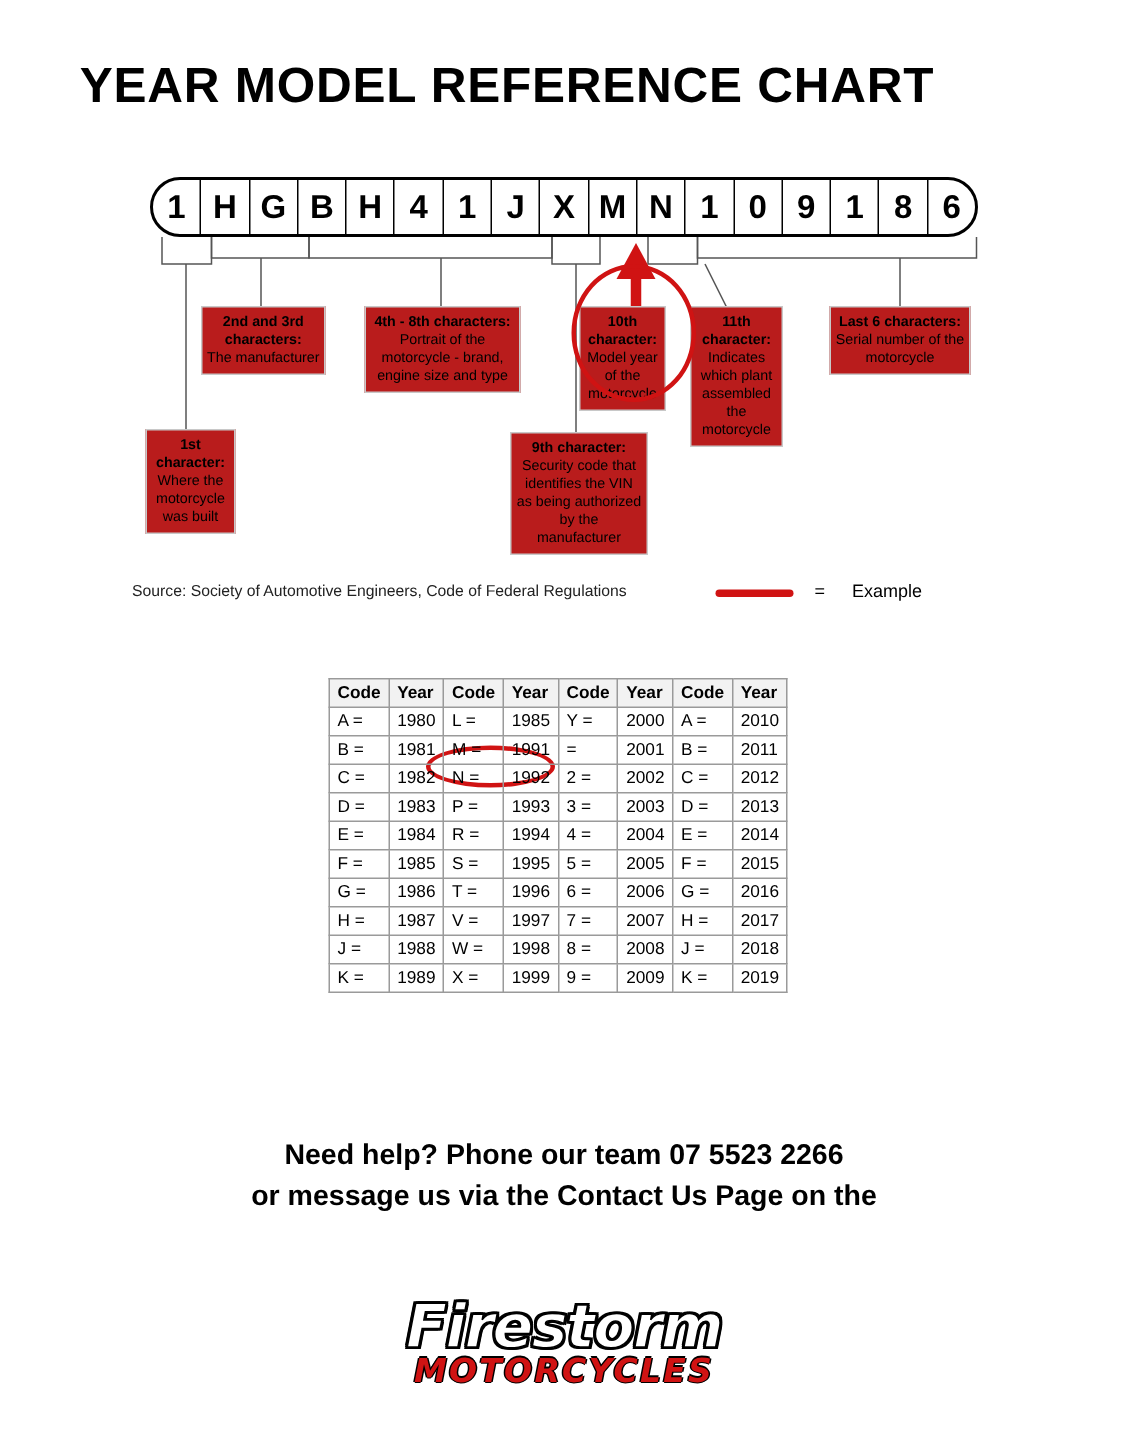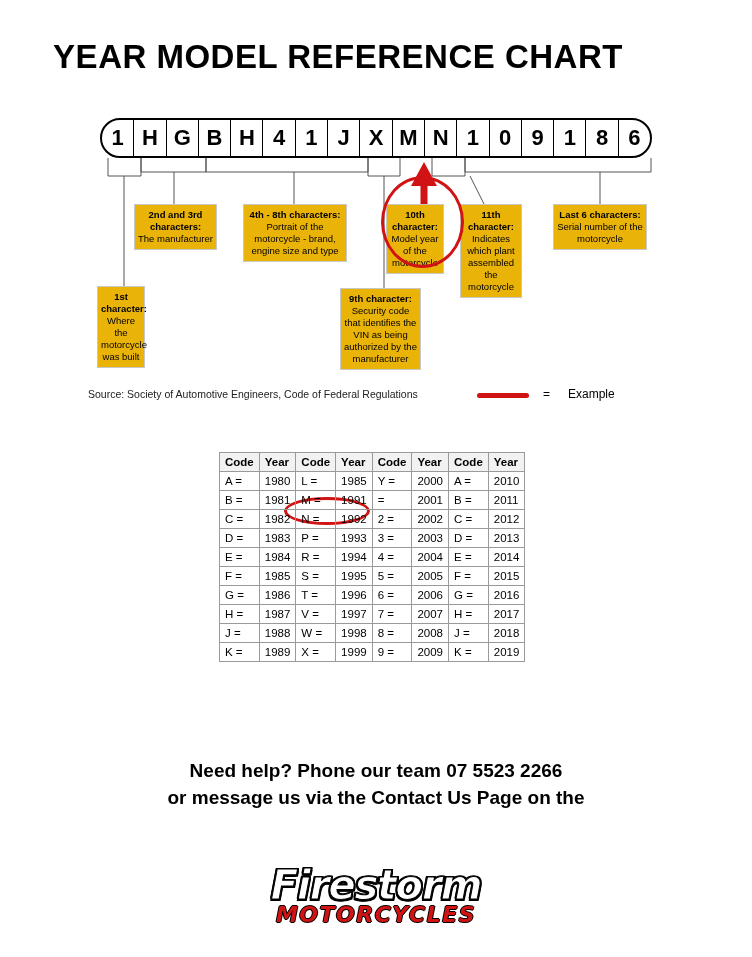--- a/index.html
+++ b/index.html
@@ -60,21 +60,21 @@
     position: absolute;
     top: 0; left: 0;
     width: 752px;
     height: 957px;
     pointer-events: none;
   }
 
   
   .callout {
     position: absolute;
-    background: #eab308;
+    background: #b91c1c;
     border: 1px solid #c8c8c8;
     box-sizing: border-box;
     text-align: center;
     font-size: 9.5px;
     line-height: 12px;
     padding: 4px 3px;
     color: #000;
   }
   .callout b { font-weight: bold; }
 
@@ -249,36 +249,36 @@
   <path d="M432 158 L432 176 L465 176 L465 158" fill="none" stroke="#555" stroke-width="1"></path>
   <path d="M470 176 L485 206" fill="none" stroke="#555" stroke-width="1"></path>
 
   <path d="M465 158 L465 172 L651 172 L651 158" fill="none" stroke="#555" stroke-width="1"></path>
   <path d="M600 172 L600 206" fill="none" stroke="#555" stroke-width="1"></path>
 
   <path d="M424 215 L424 185" stroke="#d01313" stroke-width="7" fill="none"></path>
   <path d="M424 162 L411 186 L437 186 Z" fill="#d01313"></path>
 </svg>
 
-<div class="callout" id="callout-1st" style="top:286px; left:97px; width:48px;">
+<div class="callout" id="callout-1st" style="top:286px; left:97px; width:60px;">
   <b>1st character:</b><br>
   <span>Where the motorcycle was built</span>
 </div>
 
 <div class="callout" id="callout-2nd3rd" style="top:204px; left:134px; width:83px;">
   <b>2nd and 3rd characters:</b><br>
   <span>The manufacturer</span>
 </div>
 
 <div class="callout" id="callout-4th8th" style="top:204px; left:243px; width:104px;">
   <b>4th - 8th characters:</b><br>
   <span>Portrait of the motorcycle - brand, engine size and type</span>
 </div>
 
-<div class="callout" id="callout-9th" style="top:288px; left:340px; width:81px;">
+<div class="callout" id="callout-9th" style="top:288px; left:340px; width:92px;">
   <b>9th character:</b><br>
   <span>Security code that identifies the VIN as being authorized by the manufacturer</span>
 </div>
 
 <div class="callout" id="callout-10th" style="top:204px; left:386px; width:58px;">
   <b>10th character:</b><br>
   <span>Model year of the motorcycle</span>
 </div>
 
 <div class="callout" id="callout-11th" style="top:204px; left:460px; width:62px;">

